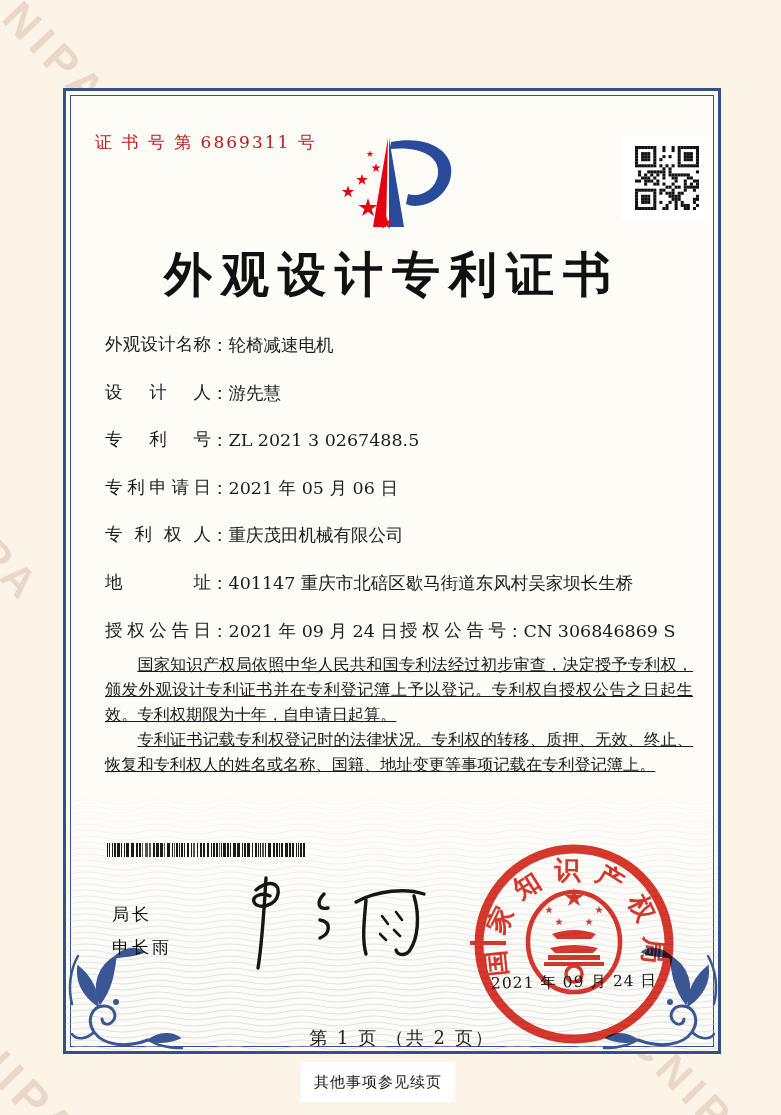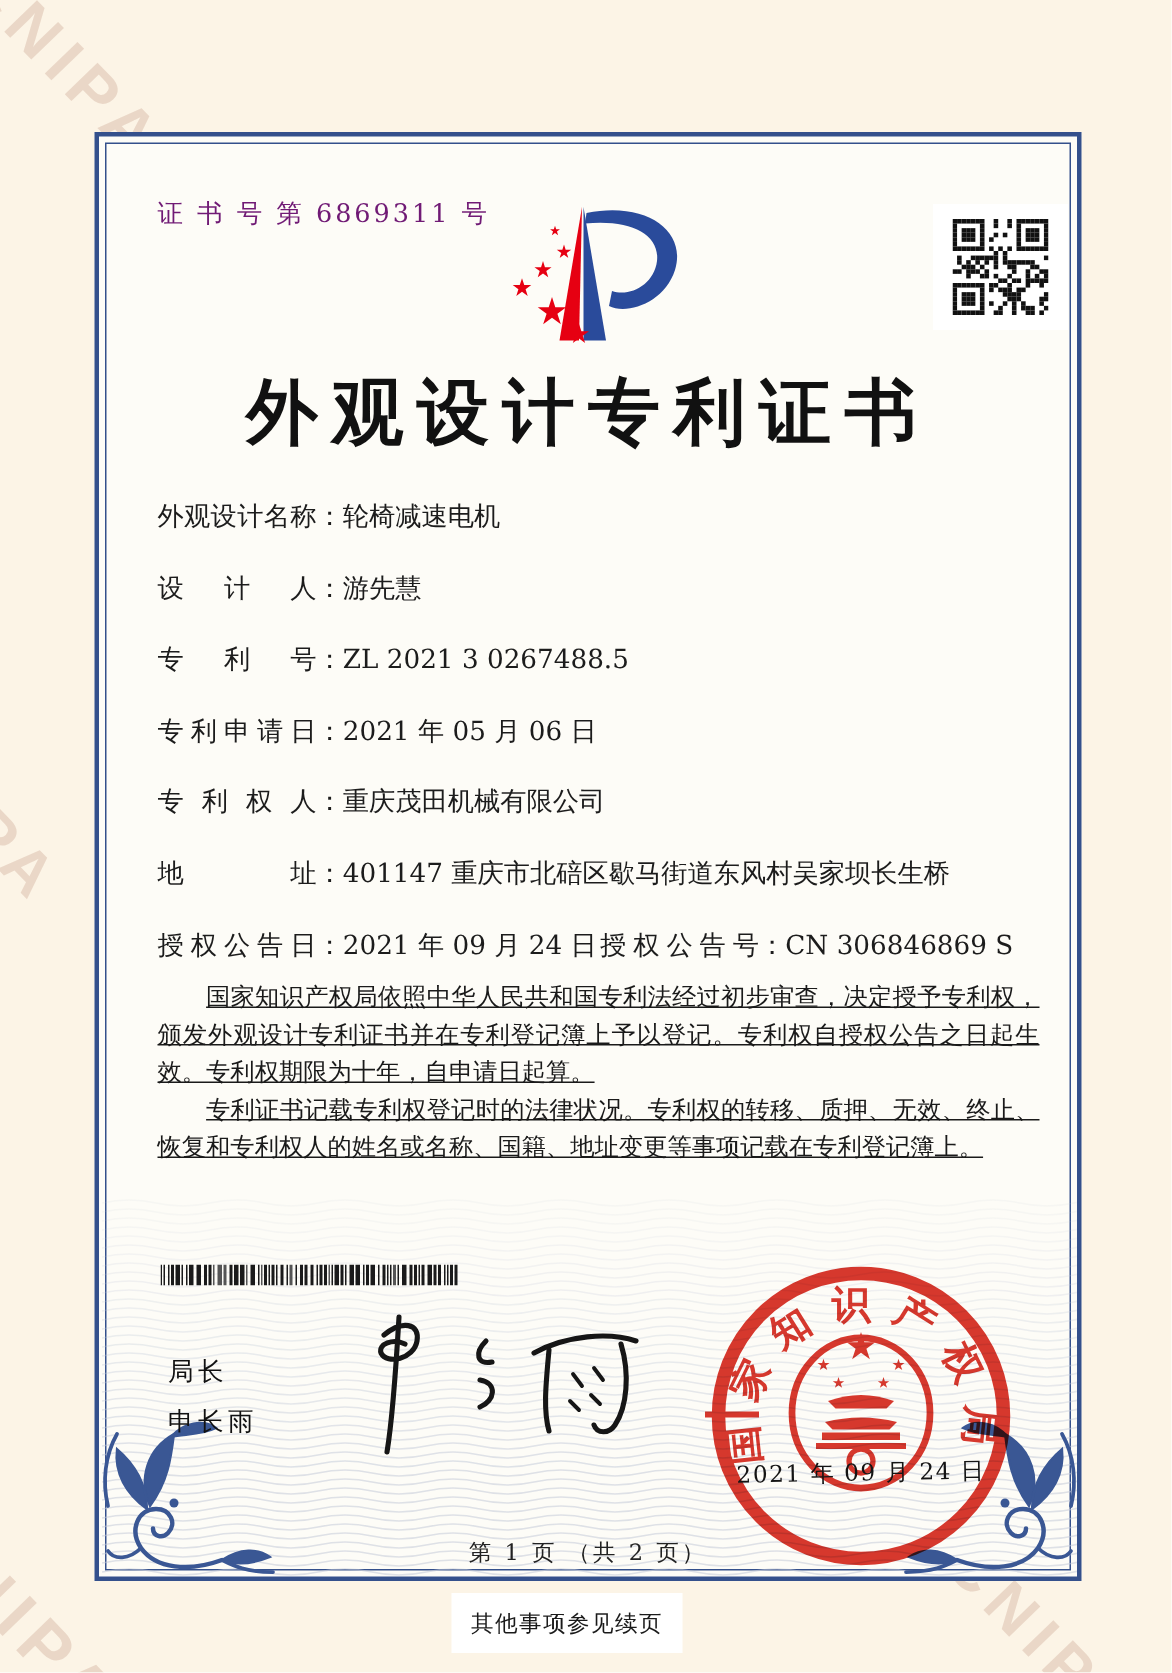--- a/index.html
+++ b/index.html
@@ -20,54 +20,54 @@
   
   .frame{
     position:absolute; left:63px; top:88px; width:658px; height:966px;
     border:3px solid #34508c; background:#fdfcf7; box-sizing:border-box;
   }
   .frame-inner{
     position:absolute; left:4px; top:4px; right:4px; bottom:4px;
     border:1px solid #34508c;
   }
   .cert-no{
-    position:absolute; left:105px; top:131px; font-size:17px; letter-spacing:2px; color:#701a75;
+    position:absolute; left:95px; top:131px; font-size:17px; letter-spacing:2px; color:#b91c1c;
   }
   .logo{position:absolute; left:336px; top:130px;}
   .qrbox{
     position:absolute; left:622px; top:136px; width:90px; height:84px; background:#fff;
     display:flex; align-items:center; justify-content:center;
   }
   .title{
     position:absolute; left:63px; top:243px; width:658px; text-align:center;
     font-size:48px; font-weight:bold; letter-spacing:9px; color:#111; white-space:nowrap;
   }
   .fields{position:absolute; left:105px; top:322px; width:600px; font-size:17.5px; color:#1c1c1c;}
   .row{position:relative; height:47.6px; line-height:47.6px; white-space:nowrap;}
-  .lbl{display:inline-block; width:106px; text-align:justify; text-align-last:justify; vertical-align:top;}
+  .lbl{display:inline-block; width:106px; text-align:justify; text-align-last:justify; vertical-align:top;font-family:Liberation Mono, monospace;}
   .pair2{position:absolute; left:295px; top:0;}
   .body-text{
     position:absolute; left:105px; top:652px; width:588px;
     font-size:16.2px; line-height:25px; text-align:justify; color:#1a1a1a;text-decoration:underline;
   }
   .body-text p{margin:0; text-indent:2em;}
   .barcode{position:absolute; left:107px; top:843px;}
   .signer-title{position:absolute; left:112px; top:903px; font-family:Liberation Sans, sans-serif;
     font-size:17px; letter-spacing:3px; color:#111;}
   .signer-name{position:absolute; left:112px; top:936px; font-family:"Liberation Sans",sans-serif;
     font-size:17px; letter-spacing:3px; color:#111;}
   .signature{position:absolute; left:228px; top:872px;}
   .seal{position:absolute; left:470px; top:840px; opacity:0.93; mix-blend-mode:multiply;}
   .seal-date{
     position:absolute; left:470px; top:972px; width:208px; text-align:center;
     font-size:15.5px; letter-spacing:1px; color:#141414; transform:rotate(-1deg);
   }
   .page-num{
     position:absolute; left:63px; top:1026px; width:658px; text-align:center;
-    font-size:15px; letter-spacing:2px; color:#222;
+    font-size:18px; letter-spacing:2px; color:#222;padding-left:10px;
   }
   .cont-strip{
     position:absolute; left:301px; top:1062px; width:154px; height:40px; background:#ffffff;
     display:flex; align-items:center; justify-content:center;
   }
   .cont-strip span{font-size:15px; color:#1a1a1a; letter-spacing:1px; white-space:nowrap;}
   .waves{position:absolute; left:68px; top:798px; pointer-events:none;}
   .flourish{position:absolute; pointer-events:none;}
   .fl-left{left:64px; top:944px;}
   .fl-right{left:602px; top:944px;}

